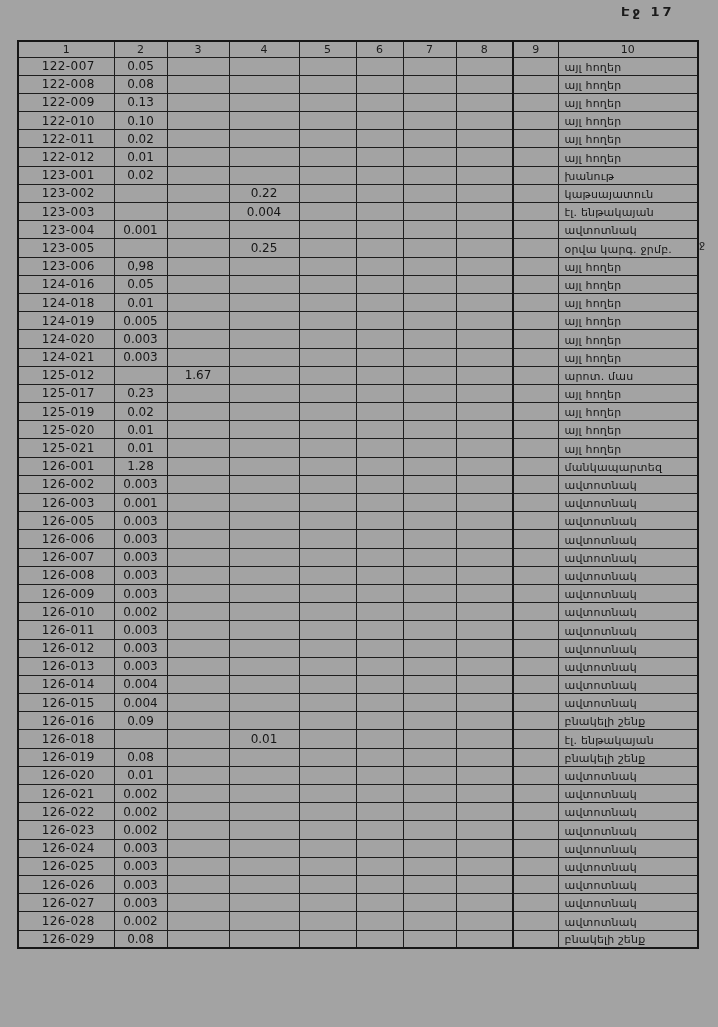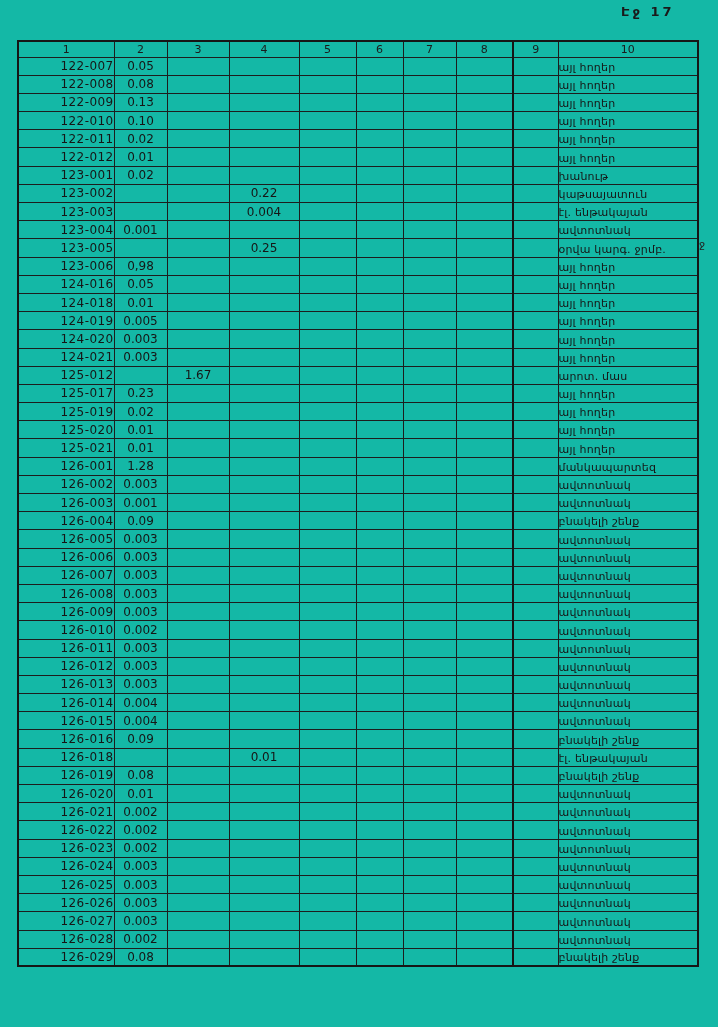--- a/index.html
+++ b/index.html
@@ -1,20 +1,20 @@
 <!DOCTYPE html>
 <html><head>
 <meta charset="utf-8">
 <style>
   html, body { margin: 0; padding: 0; background: #e8e8e6; }
   .page {
     position: relative;
     width: 718px;
     height: 1027px;
-    background: #14b8a6;
+    background: #a3a3a3;
     font-family: "DejaVu Sans", sans-serif;
     color: #141414;
     overflow: hidden;
   }
   .page-no {
     position: absolute;
     top: 4px;
     left: 621px;
     font-size: 13px;
     font-weight: bold;
@@ -39,26 +39,26 @@
   }
   .grid thead tr { height: 16px; }
   .grid tbody tr { height: 18.2px; }
   .grid th {
     font-size: 11px;
     font-weight: normal;
     text-align: center;
     color: #1b1b1b;
   }
   .grid td { font-size: 12px; color: #161616; }
-  .grid td.c1 { text-align: right; padding-left: 4px; letter-spacing: 0.4px; }
+  .grid td.c1 { text-align: center; padding-left: 4px; letter-spacing: 0.4px; }
   .grid td.c2, .grid td.c3, .grid td.c4 { text-align: center; }
   .grid td.c9, .grid th.c9 { border-left: 2px solid #161616; }
   .grid td.c10 {
     text-align: left;
-    padding-left: 0;
+    padding-left: 6px;
     padding-bottom: 1px;
     font-size: 11px;
     vertical-align: bottom;
     letter-spacing: 0.2px;
   }
   .margin-mark {
     position: absolute;
     left: 699px;
     top: 238px;
     font-size: 11px;
@@ -393,32 +393,20 @@
           <td class="c3"></td>
           <td class="c4"></td>
           <td class="c5"></td>
           <td class="c6"></td>
           <td class="c7"></td>
           <td class="c8"></td>
           <td class="c9"></td>
           <td class="c10">ավտոտնակ</td>
         </tr>
         <tr>
-          <td class="c1">126-004</td>
-          <td class="c2">0.09</td>
-          <td class="c3"></td>
-          <td class="c4"></td>
-          <td class="c5"></td>
-          <td class="c6"></td>
-          <td class="c7"></td>
-          <td class="c8"></td>
-          <td class="c9"></td>
-          <td class="c10">բնակելի շենք</td>
-        </tr>
-        <tr>
           <td class="c1">126-005</td>
           <td class="c2">0.003</td>
           <td class="c3"></td>
           <td class="c4"></td>
           <td class="c5"></td>
           <td class="c6"></td>
           <td class="c7"></td>
           <td class="c8"></td>
           <td class="c9"></td>
           <td class="c10">ավտոտնակ</td>

